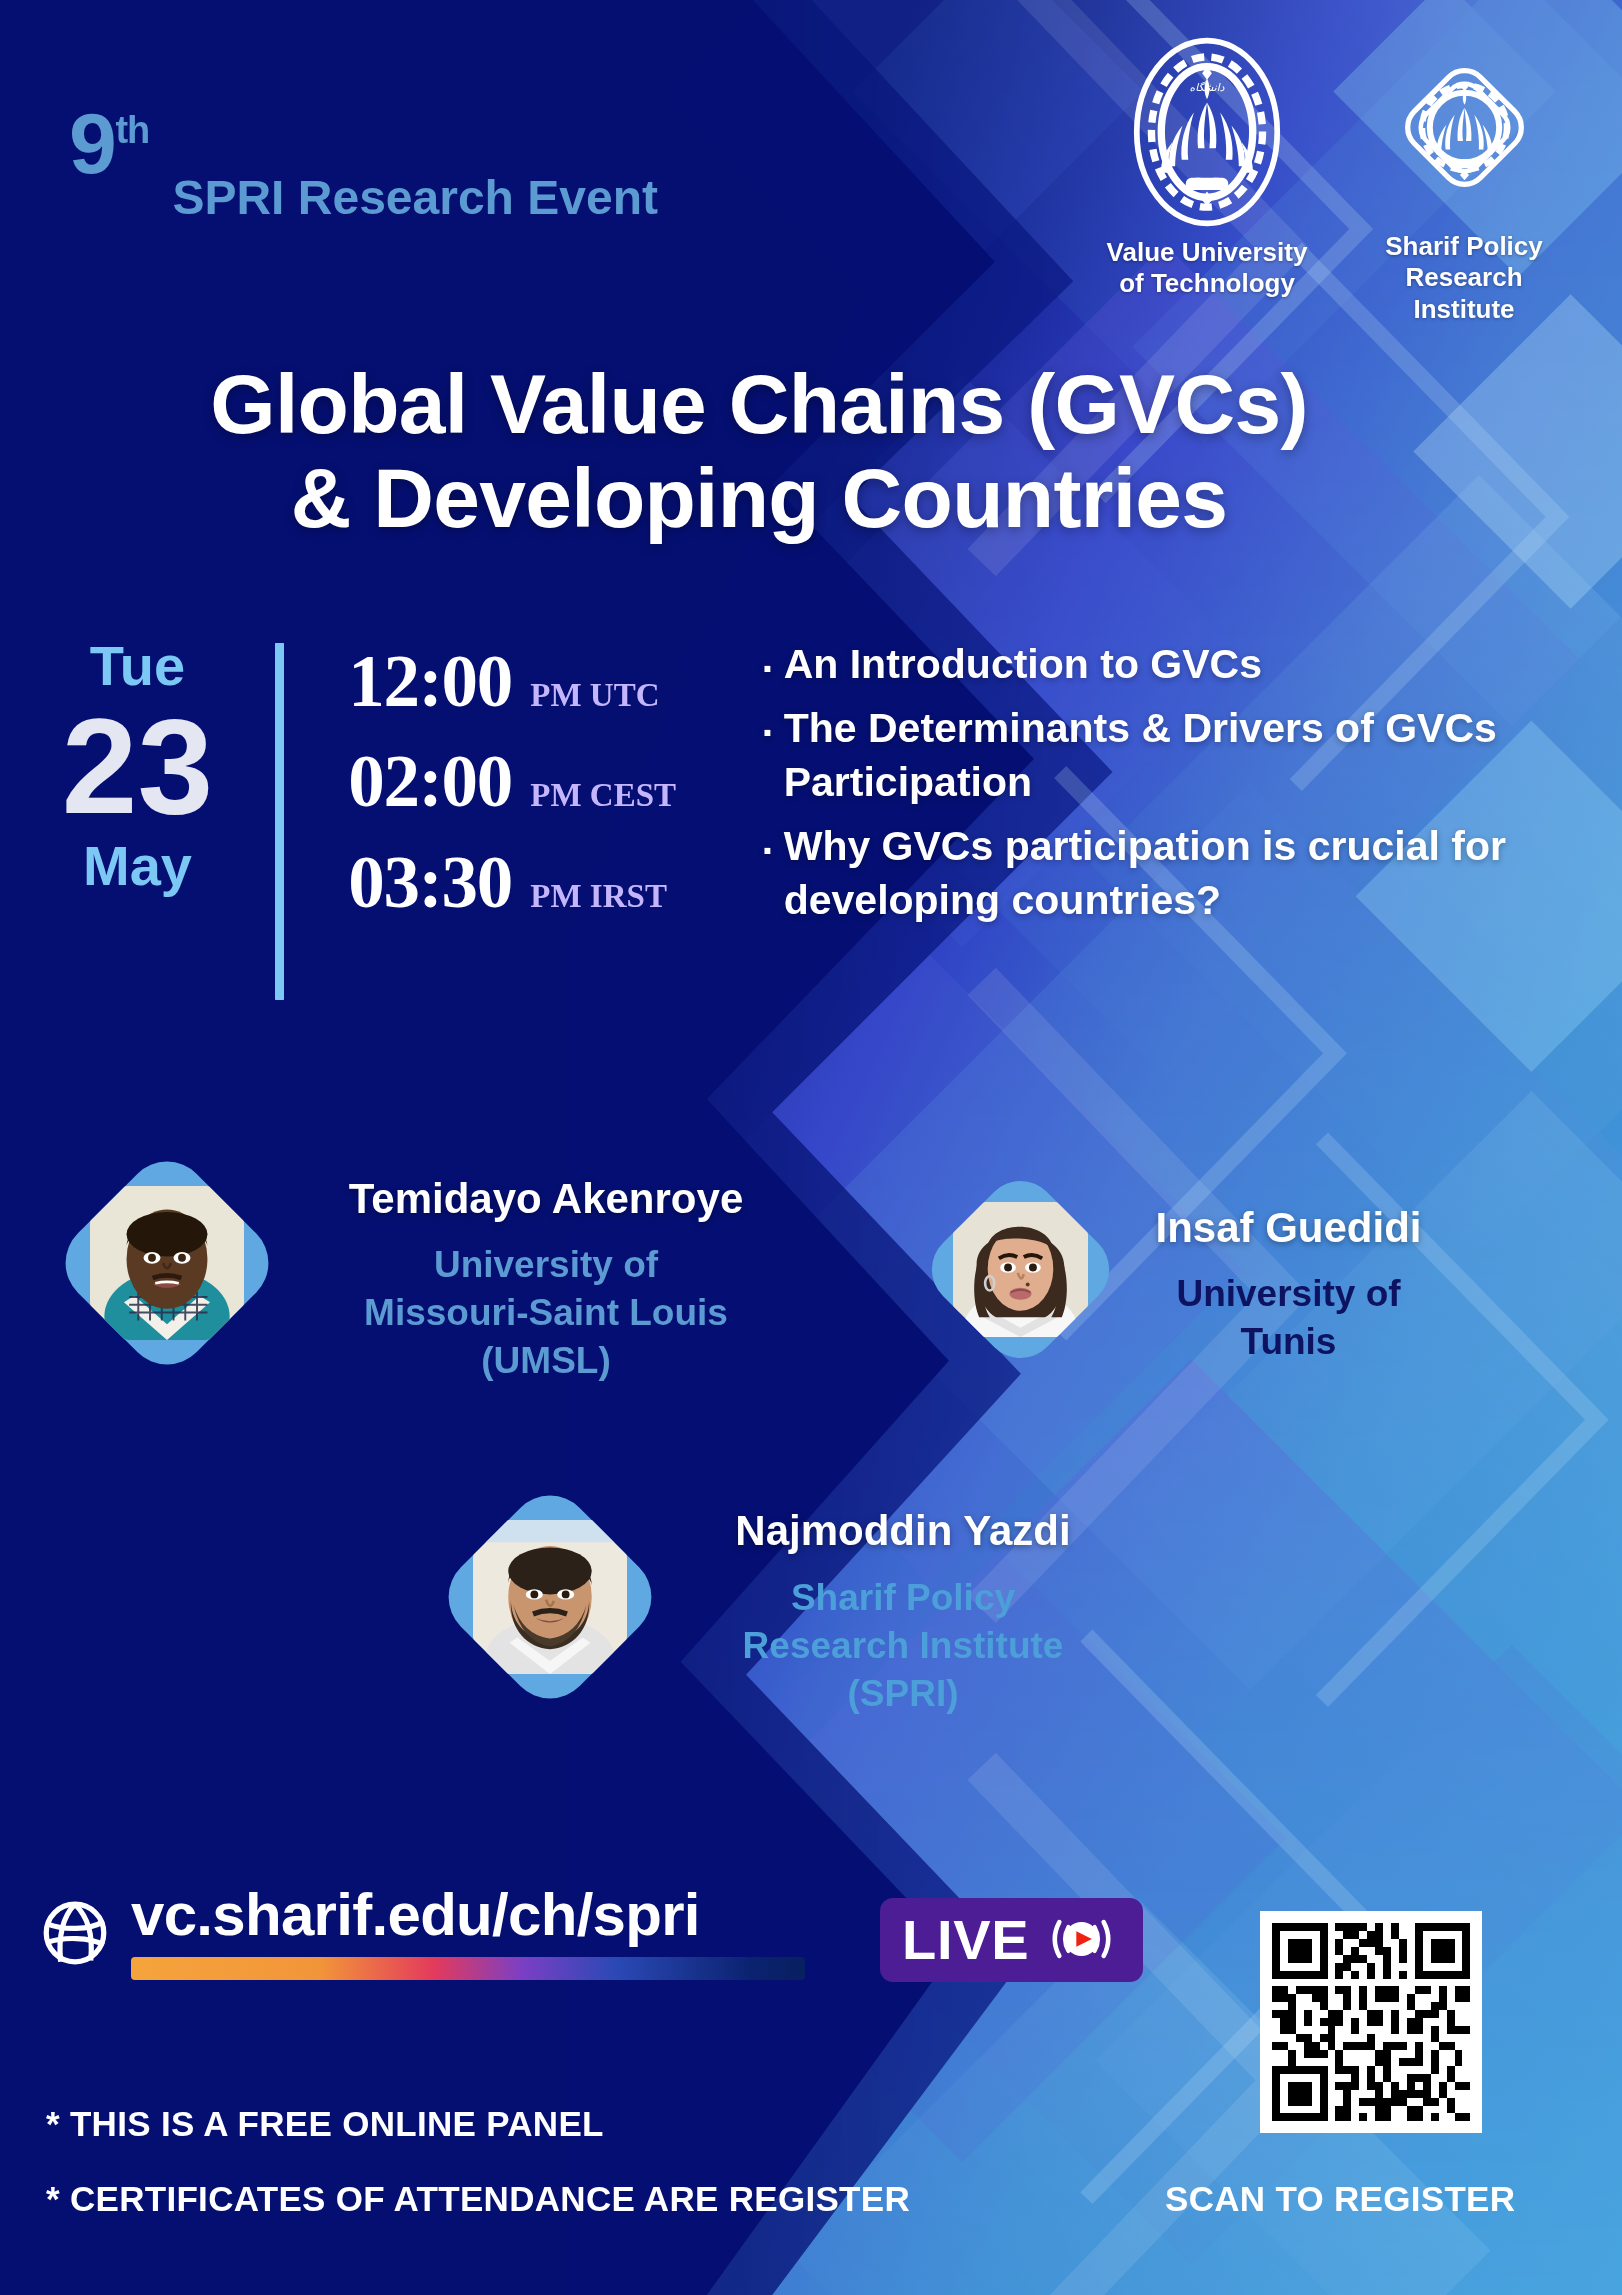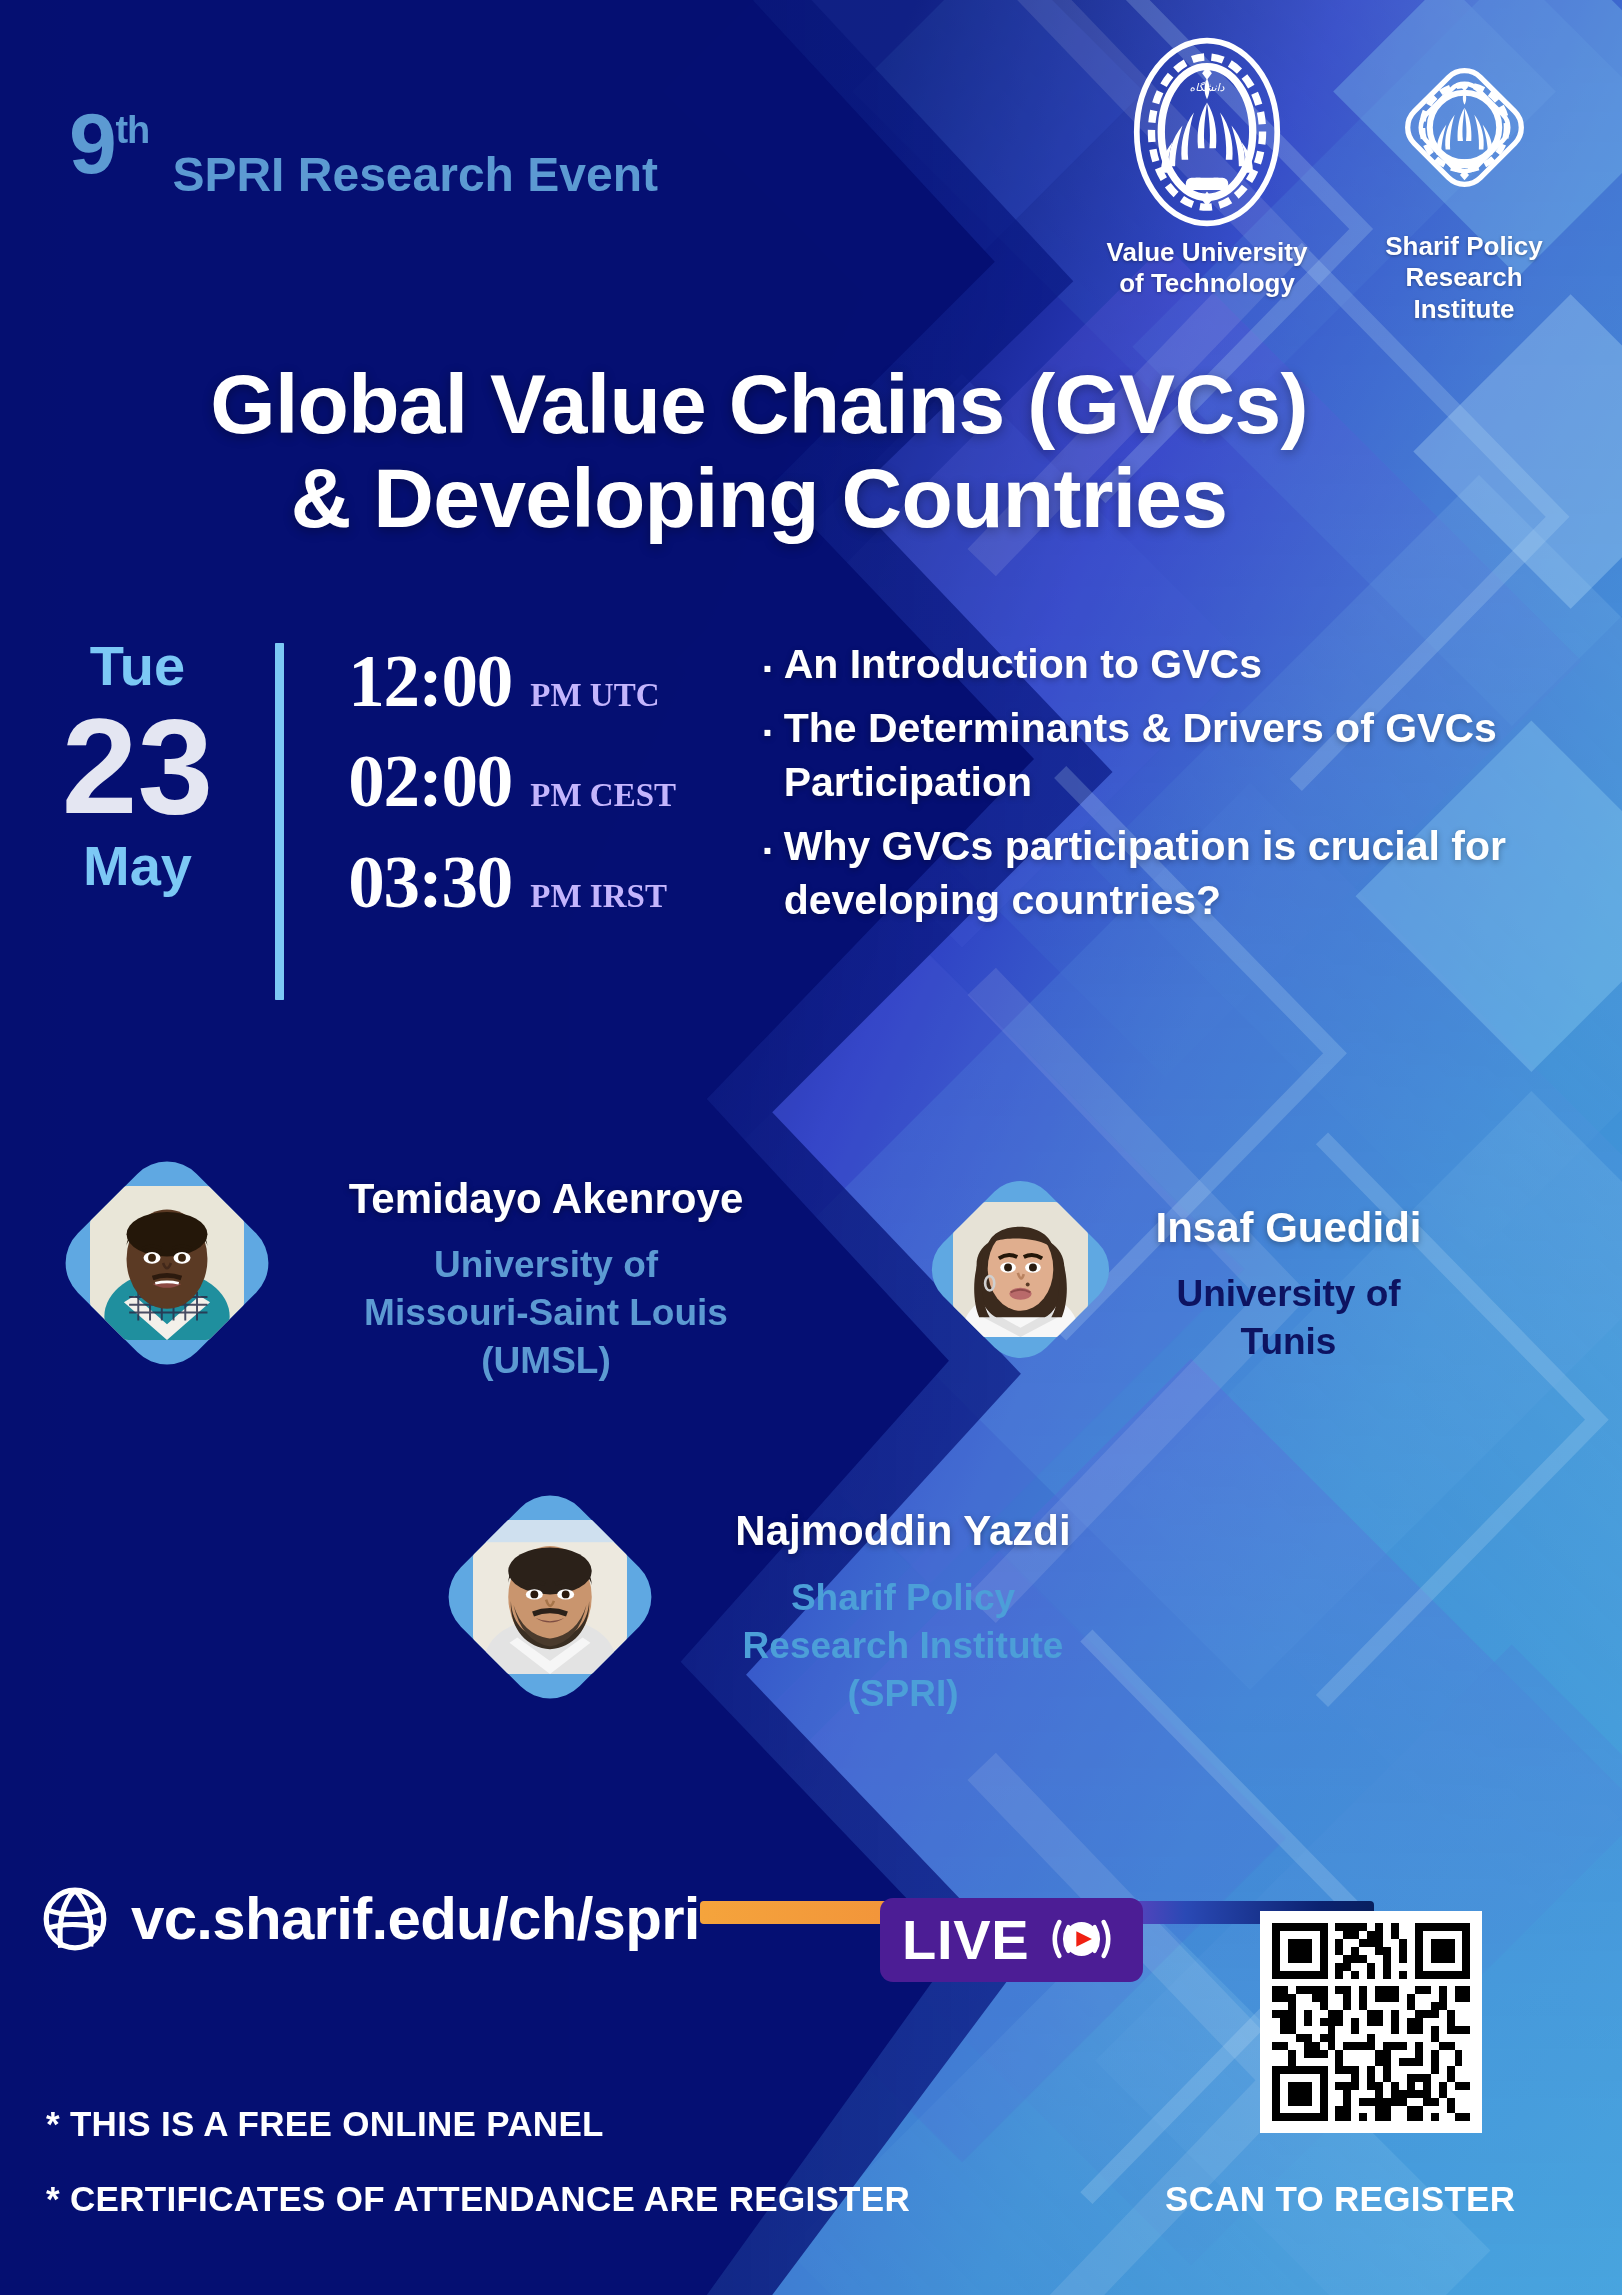--- a/index.html
+++ b/index.html
@@ -15,21 +15,21 @@
     background:
       linear-gradient(115deg,#040d66 0%,#05116f 34%,#2e3fc4 50%,#3f6fd0 62%,#3f8fd6 76%,#43a4dd 100%);
   }
   .bg-mesh{position:absolute;inset:0;overflow:hidden;}
 
   
   .ordinal-row{position:absolute;left:69px;top:108px;display:flex;align-items:flex-start;}
   .ordinal{font-size:86px;font-weight:bold;color:#5c9ad2;line-height:0.82;
     letter-spacing:-1.3px;font-family:"Liberation Sans", sans-serif;}
   .ordinal sup{font-size:38px;vertical-align:super;font-weight:bold;}
-  .event-line{font-size:48px;font-weight:bold;color:#5c9ad2;margin-left:23.6px;margin-top:39px;
+  .event-line{font-size:48px;font-weight:bold;color:#5c9ad2;margin-left:23.6px;margin-top:62px;
     white-space:nowrap;}
 
   
   .logos{position:absolute;right:51px;top:34px;display:flex;gap:41px;align-items:flex-start;}
   .logo-unit{display:flex;flex-direction:column;align-items:center;width:216px;}
   .logo-mark{width:164px;height:196px;display:flex;align-items:center;justify-content:center;font-style:italic;}
   .logo-mark.small{width:151px;height:190px;}
   .logo-cap{color:#ffffff;font-size:26px;font-weight:bold;text-align:center;line-height:1.22;
     margin-top:6.5px;text-shadow:0 1.3px 3.3px rgba(0,0,0,.35);}
 
@@ -67,21 +67,21 @@
     align-items:center;justify-content:center;}
   .face{display:block;}
   .spk-txt{padding-top:5.2px;}
   .spk-name{font-size:42px;font-weight:bold;color:#ffffff;line-height:1.2;
     text-shadow:0 2px 5.9px rgba(0,0,0,.35);}
   .spk-aff{font-size:37px;font-weight:bold;line-height:1.3;margin-top:17px;}
 
   
   .urlrow{position:absolute;left:41px;top:1885px;display:flex;align-items:center;}
   .globe{width:68px;height:68px;flex:0 0 auto;margin-right:22px;}
-  .urlwrap{display:flex;flex-direction:row;}
+  .urlwrap{display:flex;flex-direction:column;}
   .urltext{font-size:60px;font-weight:bold;color:#ffffff;line-height:1;letter-spacing:-0.7px;
     font-family:"Liberation Sans Narrow","Liberation Sans",sans-serif;}
   .gradbar{height:23.6px;width:674px;margin-top:11.8px;border-radius:3.9px;
     background:linear-gradient(90deg,#f5a43c 0%,#f2953a 28%,#e33a5c 45%,#7b3fc4 58%,#2a49b5 72%,#0b2270 92%,#08205f 100%);}
   .live{position:absolute;left:880px;top:1898px;background:#4c1d95;border-radius:13px;
     padding:10.5px 22px 11.8px;display:flex;align-items:center;gap:13px;}
   .live-word{color:#fff;font-size:56px;font-weight:bold;line-height:1;letter-spacing:0.7px;}
   .qr{position:absolute;left:1260px;top:1911px;width:222px;height:222px;background:#fff;
     padding:11.8px;}
   .qr canvas, .qr .qrgrid{display:block;width:100%;height:100%;}

